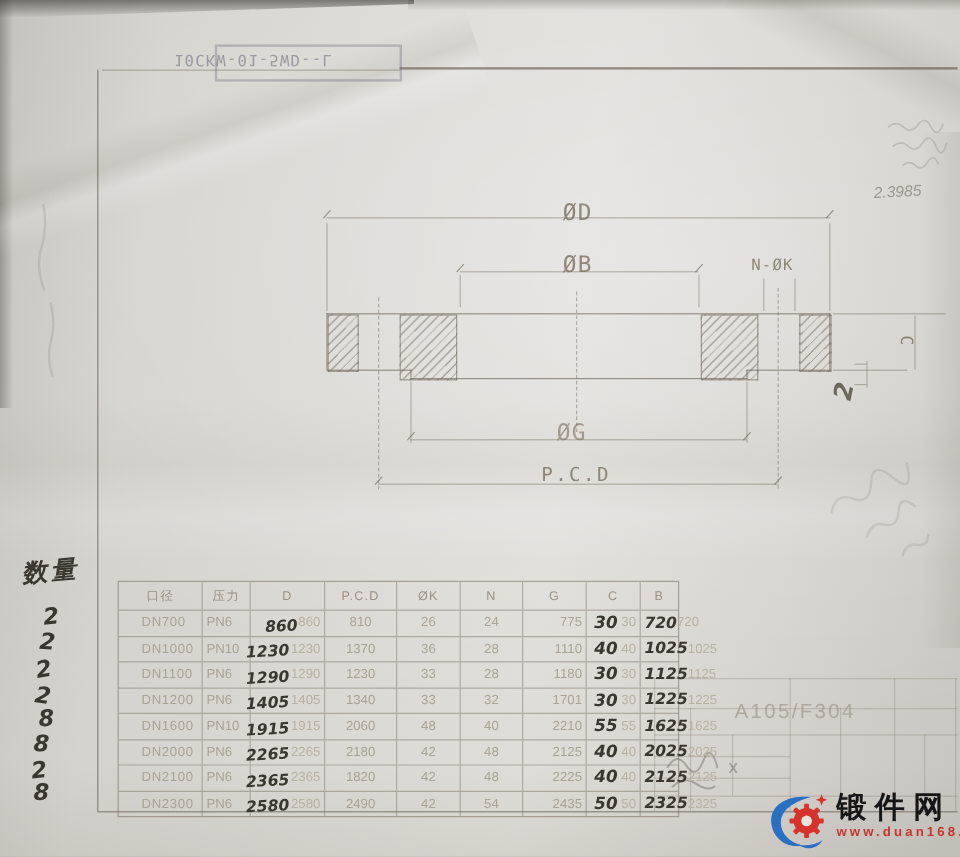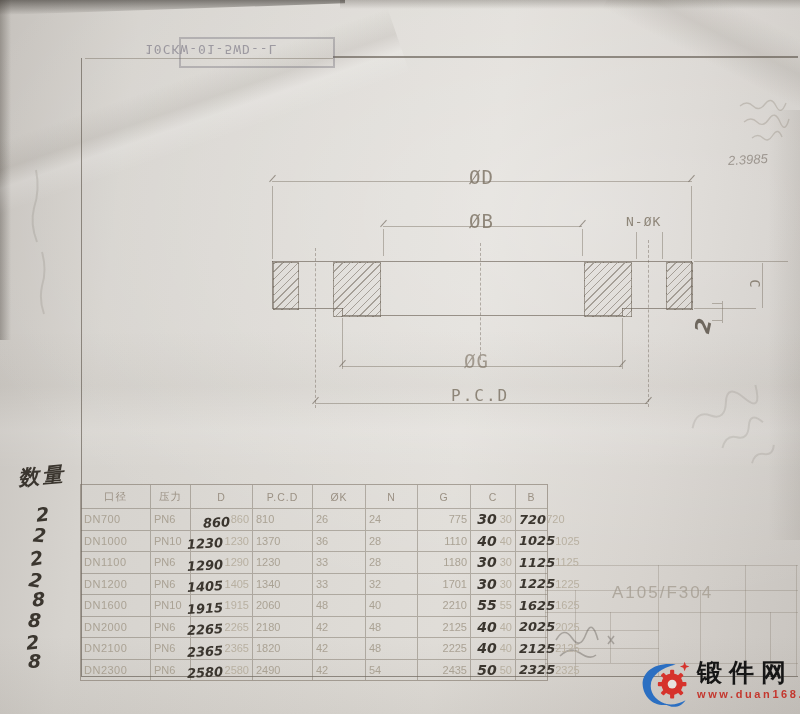--- a/index.html
+++ b/index.html
@@ -35,28 +35,28 @@
   .stamp-box{left:179px;top:37px;width:152px;height:27px;border:2px solid rgba(106,102,116,.35);}
   .stamp-text{left:145px;top:42px;width:192px;transform:scaleY(-1);font-family:"DejaVu Sans Mono",monospace;
     font-size:13px;color:rgba(104,100,116,.55);letter-spacing:1px;white-space:nowrap;}
   
   .corner-note{left:728px;top:152px;font-size:13px;font-style:italic;transform:rotate(-3deg);color:rgba(105,97,87,.55);}
   .material{left:612px;top:583px;font-size:17px;letter-spacing:2px;color:rgba(161,153,141,.75);font-family:"Liberation Sans",sans-serif;}
   
   .qty-label{left:18px;top:462px;font-size:21px;letter-spacing:3px;transform:rotate(-5deg);}
   .qty{font-size:19px;}
   
-  #spec-table{left:80px;top:484px;width:466px;border:1px solid rgba(118,108,95,.55);font-size:11px;color:#a29a8c;}
+  #spec-table{left:98px;top:484px;width:466px;border:1px solid rgba(118,108,95,.55);font-size:11px;color:#a29a8c;}
   .t-row{display:grid;grid-template-columns:70px 40px 62px 60px 53px 52px 53px 45px 31px;height:20.5px;border-top:1px solid rgba(118,108,95,.45);}
   .t-head{display:grid;grid-template-columns:70px 40px 62px 60px 53px 52px 53px 45px 31px;height:23px;}
   .t-head .cell{justify-content:center;color:#9b9184;font-size:10.5px;letter-spacing:1px;}
   .cell{position:relative;display:flex;align-items:center;border-right:1px solid rgba(118,108,95,.45);padding:0 3px;white-space:nowrap;overflow:visible;}
   .cell:last-child{border-right:none;}
-  .cell.num{justify-content:flex-start;}
-  .cell.dn{color:#b5ac9d;letter-spacing:.5px;}
+  .cell.num{justify-content:center;}
+  .cell.dn{color:#b5ac9d;letter-spacing:.5px;margin-left:16px;}
   .cell.pn{color:#9c9386;}
   .cell.right{justify-content:flex-end;}
   .pr{color:#aaa294;}
   .prf{color:#b8b0a1;}
   .hwv{font-family:"DejaVu Sans",sans-serif;font-style:italic;font-weight:700;color:#3b362f;font-size:13px;}
   .dcol .hwv{transform:translateY(3px) rotate(-3deg);margin-right:1px;}
   .ccol .hwv{margin-left:-14px;margin-right:3px;font-size:14px;}
   .bcol .hwv{font-size:13px;}
   .bcol .prf{margin-right:-28px;}
   

